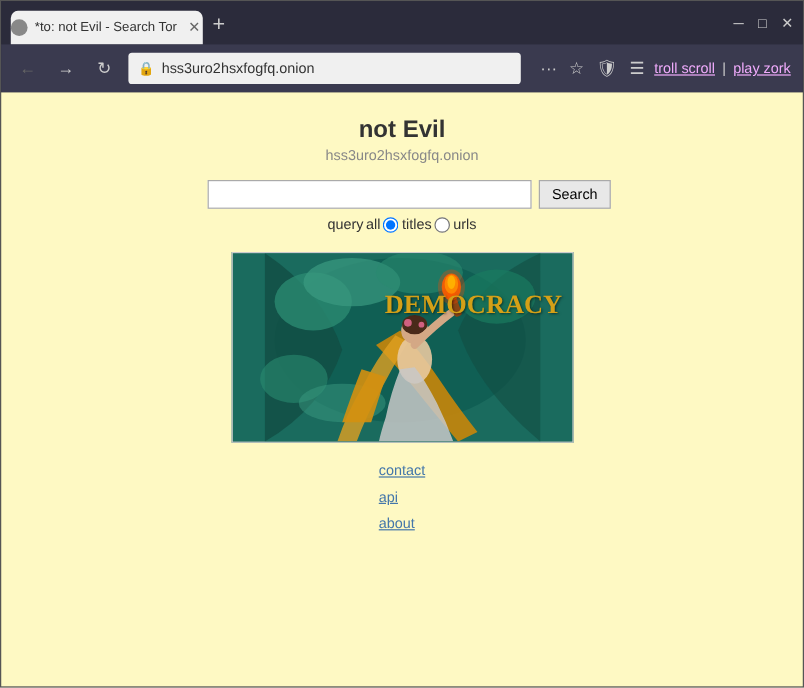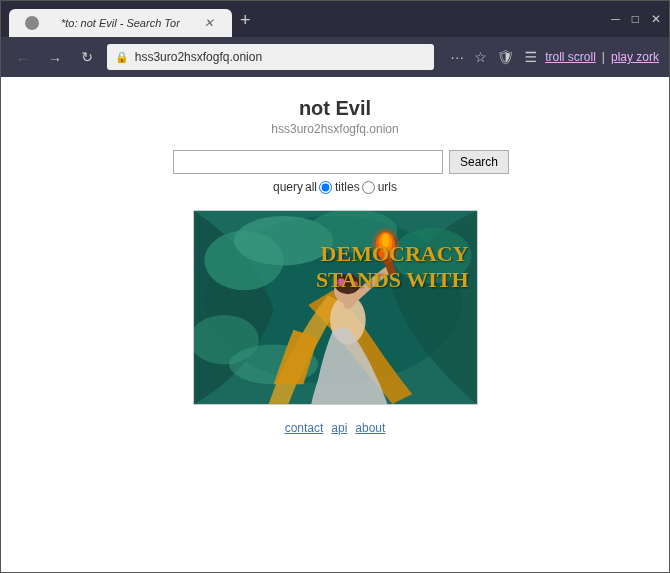--- a/index.html
+++ b/index.html
@@ -4,21 +4,21 @@
   <style>
     * { margin: 0; padding: 0; box-sizing: border-box; }
     body { width: 670px; height: 573px; background: #f0f0f0; font-family: Arial, sans-serif; font-size: 13px; overflow: hidden; }
 
     
     .browser-frame { width: 670px; height: 573px; display: flex; flex-direction: column; background: #2b2b3b; border: 1px solid #555; }
 
     
     .title-bar { height: 36px; background: #2b2b3b; display: flex; align-items: center; padding: 0 8px; gap: 6px; }
     .tab-area { display: flex; align-items: flex-end; flex: 1; height: 100%; }
-    .tab { background: #f0f0f0; border-radius: 6px 6px 0 0; padding: 6px 16px; font-size: 12px; color: #333; display: flex; align-items: center; gap: 22px; min-width: 160px; height: 28px; margin-top: 8px; font-style: italic; }
+    .tab { background: #f0f0f0; border-radius: 6px 6px 0 0; padding: 6px 0; font-size: 12px; color: #333; display: flex; align-items: center; gap: 6px; min-width: 160px; height: 28px; margin-top: 8px; }
     .tab-favicon { width: 14px; height: 14px; background: #888; border-radius: 50%; flex-shrink: 0; }
     .tab-title { flex: 1; font-size: 11px; overflow: hidden; white-space: nowrap; text-overflow: ellipsis; }
     .tab-close { font-size: 12px; color: #666; cursor: pointer; padding: 2px; }
     .new-tab-btn { color: #ccc; font-size: 18px; padding: 4px 8px; cursor: pointer; margin-bottom: 2px; }
     .window-controls { display: flex; gap: 12px; align-items: center; padding-left: 10px; }
     .win-btn { color: #ccc; font-size: 12px; cursor: pointer; }
 
     
     .nav-bar { height: 40px; background: #3a3a4f; display: flex; align-items: center; padding: 0 10px; gap: 8px; }
     .nav-btn { color: #ccc; font-size: 14px; cursor: pointer; width: 24px; text-align: center; }
@@ -26,46 +26,46 @@
     .address-bar-wrap { flex: 1; display: flex; align-items: center; background: #f0f0f0; border-radius: 3px; height: 26px; padding: 0 8px; gap: 6px; }
     .lock-icon { color: #4a4; font-size: 11px; }
     .address-text { font-size: 12px; color: #333; flex: 1; }
     .nav-extra { display: flex; gap: 10px; padding-left: 8px; }
     .nav-icon { color: #ccc; font-size: 14px; cursor: pointer; }
     .top-links { font-size: 12px; color: #4a8; display: flex; gap: 6px; align-items: center; white-space: nowrap; }
     .top-link { color: #f0abfc; text-decoration: underline; cursor: pointer; }
     .top-divider { color: #ccc; }
 
     
-    .page-content { flex: 1; background: #ffffff; overflow: hidden; display: flex; flex-direction: column; }
+    .page-content { flex: 1; background: #fef9c3; overflow: hidden; display: flex; flex-direction: column; }
     .page-inner { flex: 1; display: flex; flex-direction: column; align-items: center; padding: 20px 10px 10px; }
 
     .site-title { font-size: 20px; font-weight: bold; color: #333; text-align: center; }
     .site-url { font-size: 12px; color: #888; text-align: center; margin-top: 2px; margin-bottom: 14px; }
 
     .search-row { display: flex; gap: 6px; align-items: center; margin-bottom: 6px; padding-left: 12px; }
     .search-input { width: 270px; height: 24px; border: 1px solid #aaa; padding: 2px 4px; font-size: 12px; }
     .search-btn { height: 24px; padding: 0 10px; background: #e8e8e8; border: 1px solid #aaa; font-size: 12px; cursor: pointer; }
 
     .filter-row { display: flex; gap: 2px; align-items: center; font-size: 12px; color: #333; margin-bottom: 16px; }
     .radio-label { display: flex; align-items: center; gap: 3px; cursor: pointer; }
     input[type="radio"] { margin: 0; cursor: pointer; }
 
     
-    .hero-image { width: 285px; height: 195px; background: #1a6b5e; border: 1px solid #ccc; position: relative; overflow: hidden; flex-shrink: 0; }
+    .hero-image { width: 285px; height: 159px; background: #1a6b5e; border: 1px solid #ccc; position: relative; overflow: hidden; flex-shrink: 0; }
 
     
     .hero-svg { width: 100%; height: 100%; }
 
     
     .overlay-text { position: absolute; right: 8px; top: 30px; text-align: right; }
     .overlay-text span { display: block; font-size: 22px; font-weight: bold; color: #d4a017; font-family: 'Times New Roman', serif; text-shadow: 1px 1px 2px rgba(0,0,0,0.5); line-height: 1.2; }
 
     
-    .page-footer { padding: 16px 0 10px; display: flex; gap: 8px; justify-content: center; font-size: 12px; }
+    .page-footer { padding: 16px 0 10px; display: flex; gap: 8px; justify-content: center; font-size: 12px; flex-direction: column; }
     .footer-link { color: #4477aa; text-decoration: underline; cursor: pointer; }
   </style>
 </head>
 <body>
 
 <div class="browser-frame">
 
   <div class="title-bar">
     <div class="tab-area">
       <div class="tab">
@@ -164,21 +164,20 @@
           <ellipse cx="193" cy="30" rx="4" ry="7" fill="#ffdd00"></ellipse>
 
           <ellipse cx="193" cy="35" rx="14" ry="18" fill="#ff4400" opacity="0.3"></ellipse>
 
           <path d="M140,120 Q130,145 125,170 Q120,185 118,195 L195,195 Q188,175 178,155 Q165,130 155,118 Z" fill="#c8c8c8" opacity="0.85"></path>
         </svg>
 
         
         <div class="overlay-text">
           <span>DEMOCRACY</span>
-          <span>STANDS WITH</span>
         </div>
       </div>
 
       <div class="page-footer">
         <a class="footer-link">contact</a>
         <a class="footer-link">api</a>
         <a class="footer-link">about</a>
       </div>
 
     </div>

